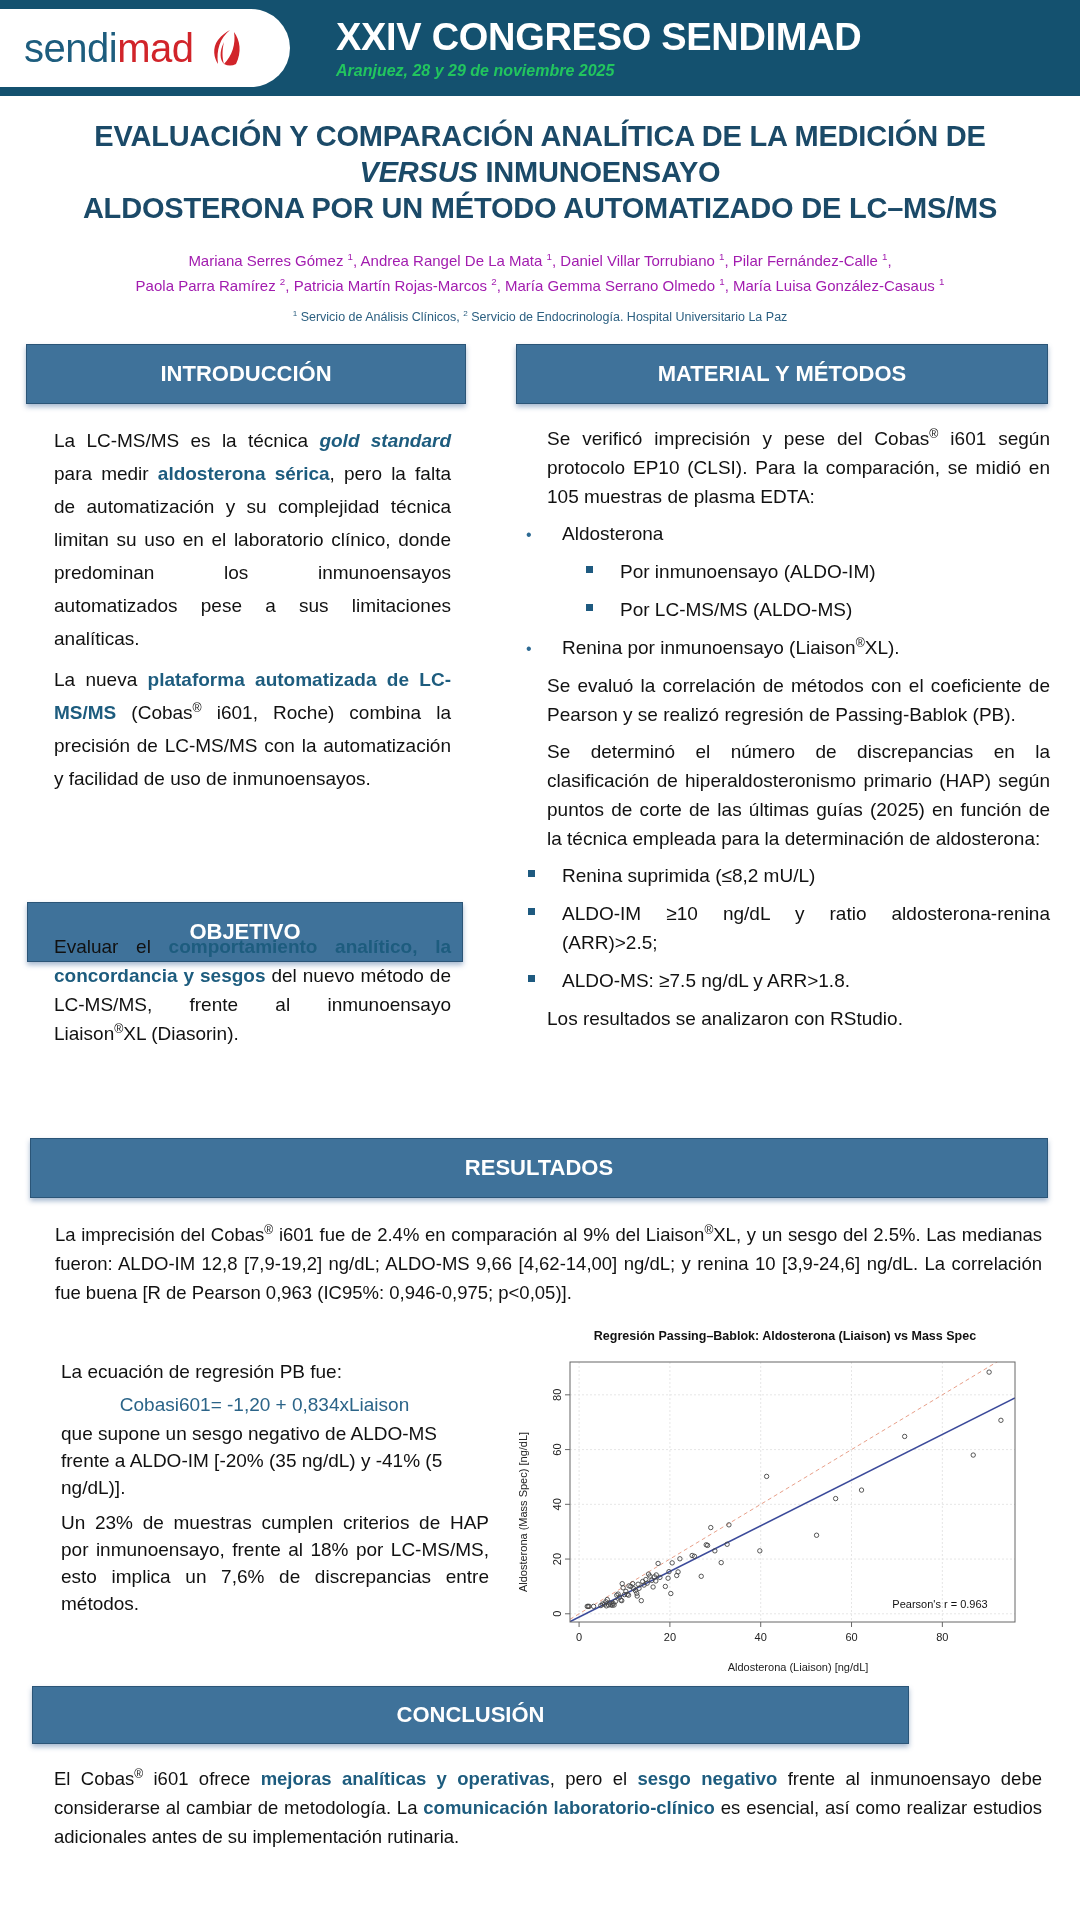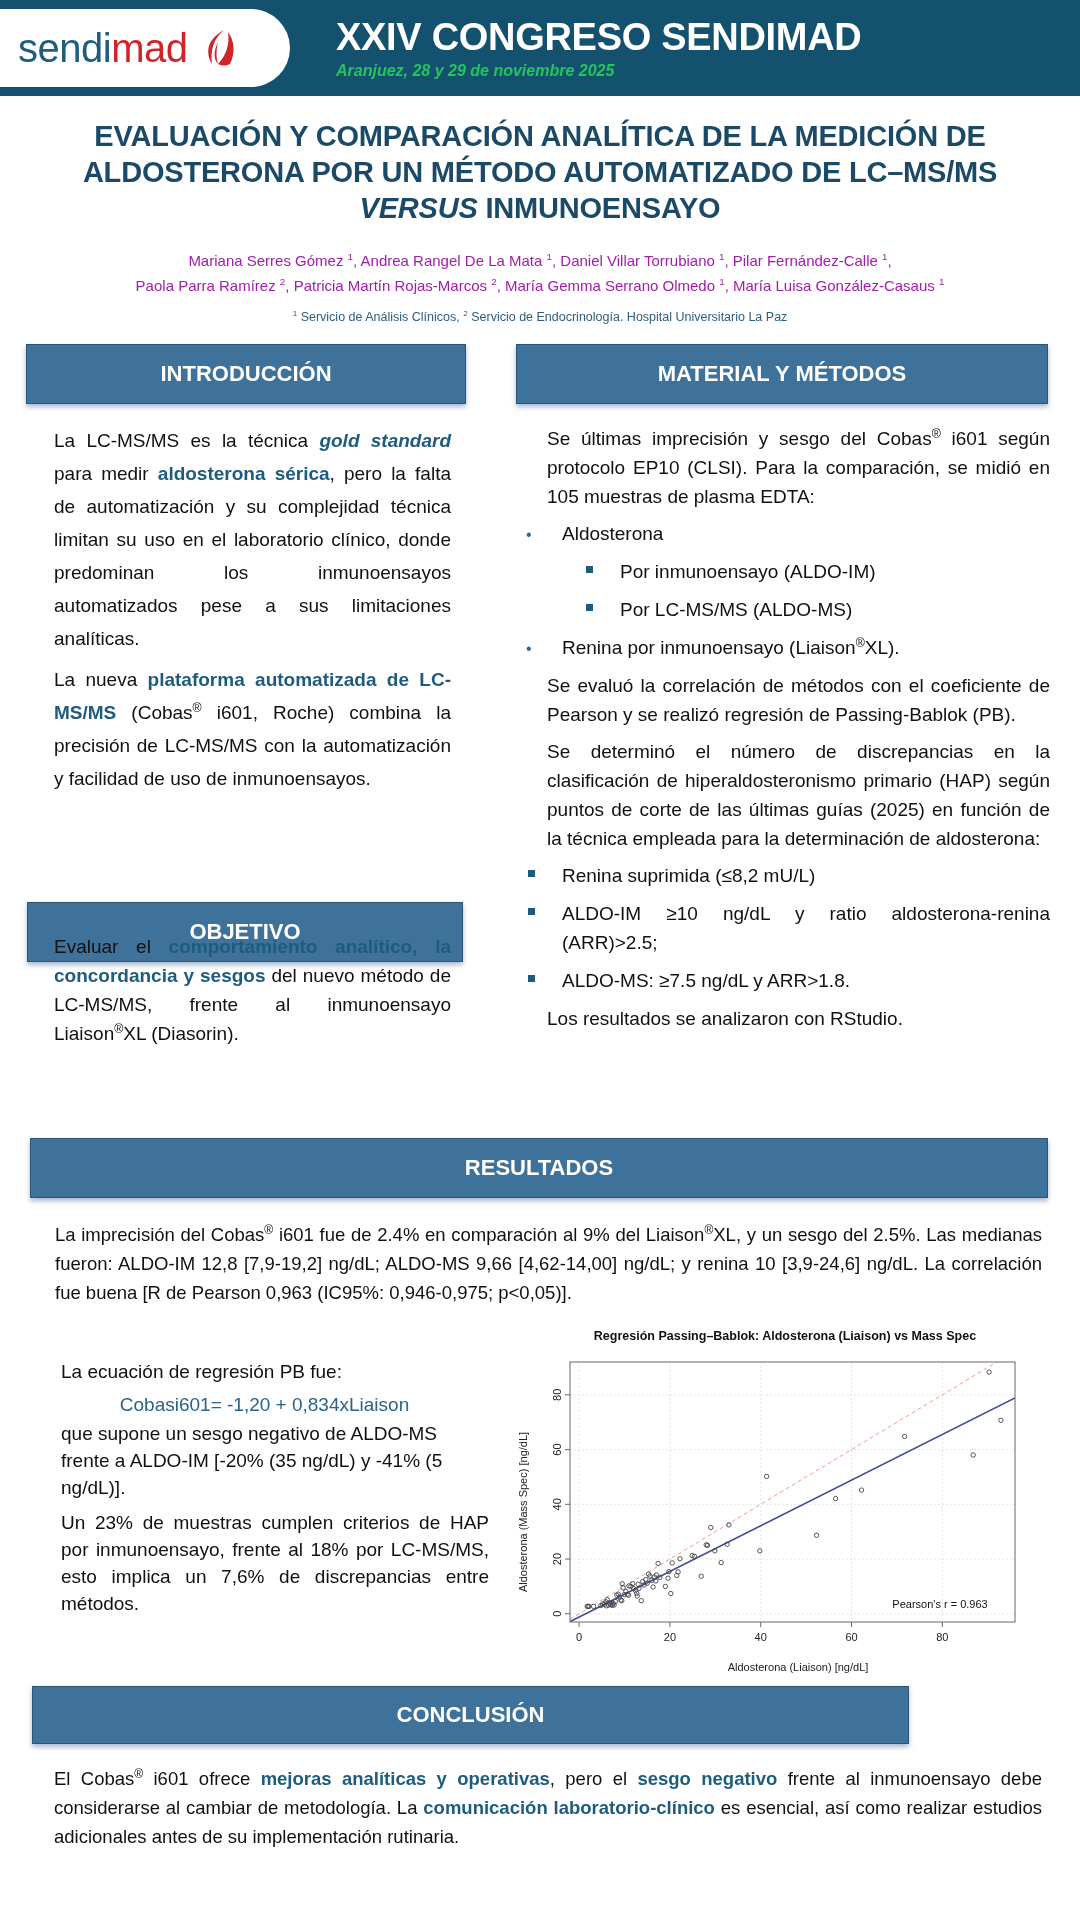--- a/index.html
+++ b/index.html
@@ -1,20 +1,20 @@
 <!DOCTYPE html>
 <html><head>
 <meta charset="utf-8">
 <style>
   * { box-sizing: border-box; margin: 0; padding: 0; }
   html, body { width: 1080px; height: 1920px; background: #ffffff; overflow: hidden; }
   body { font-family: "DejaVu Sans", "Liberation Sans", sans-serif; color: #111; position: relative; }
 
   .topbar { position: absolute; left: 0; top: 0; width: 1080px; height: 96px; background: #14516f; }
-  .logo-box { position: absolute; left: 0; top: 9px; width: 290px; height: 78px; background: #fff; border-radius: 0 40px 40px 0; display: flex; align-items: center; padding-left: 18px; gap: 11px; }
+  .logo-box { position: absolute; left: 0; top: 9px; width: 290px; height: 78px; background: #fff; border-radius: 0 40px 40px 0; display: flex; align-items: center; padding-left: 24px; gap: 11px; }
   .logo-text { font-family: "Liberation Sans", sans-serif; font-size: 40px; letter-spacing: -0.5px; }
   .logo-send { color: #1d5d7e; }
   .logo-mad { color: #d1242a; }
   .logo-mark { margin-left: 6px; width: 34px; height: 40px; }
   .congress-title { position: absolute; left: 336px; top: 16px; font-family: "Liberation Sans", sans-serif; font-weight: bold; color: #fff; font-size: 38px; letter-spacing: -0.3px; }
   .congress-sub { position: absolute; left: 336px; top: 62px; font-family: "Liberation Sans", sans-serif; font-weight: bold; font-style: italic; color: #22c55e; font-size: 16px; }
 
   .main-title { position: absolute; left: 40px; top: 118px; width: 1000px; text-align: center; color: #1b4a68; font-family: "Liberation Sans", sans-serif; font-weight: bold; font-size: 29px; line-height: 36px; letter-spacing: -0.2px; }
   .main-title em { font-style: italic; }
   .authors { position: absolute; left: 40px; top: 248px; width: 1000px; text-align: center; color: #a21caf; font-family: "Liberation Sans", sans-serif; font-size: 15px; line-height: 25px; }
@@ -50,22 +50,22 @@
       <path d="M24 4 C30 12, 32 24, 26 36 C22 38, 18 38, 14 36 C22 28, 26 16, 24 4 Z" fill="#d1242a"></path>
       <path d="M14 14 C12 22, 12 30, 14 36 C10 32, 9 24, 14 14 Z" fill="#d1242a"></path>
     </svg>
   </div>
   <div class="congress-title">XXIV CONGRESO SENDIMAD</div>
   <div class="congress-sub">Aranjuez, 28 y 29 de noviembre 2025</div>
 </div>
 
 <div class="main-title">
   <div>EVALUACIÓN Y COMPARACIÓN ANALÍTICA DE LA MEDICIÓN DE</div>
+  <div><em>VERSUS</em><span> INMUNOENSAYO</span></div>
   <div>ALDOSTERONA POR UN MÉTODO AUTOMATIZADO DE LC–MS/MS</div>
-  <div><em>VERSUS</em><span> INMUNOENSAYO</span></div>
 </div>
 
 <div class="authors">
   <div>
     <span>Mariana Serres Gómez </span><sup>1</sup><span>, </span>
     <span>Andrea Rangel De La Mata </span><sup>1</sup><span>, </span>
     <span>Daniel Villar Torrubiano </span><sup>1</sup><span>, </span>
     <span>Pilar Fernández-Calle </span><sup>1</sup><span>,</span>
   </div>
   <div>
@@ -85,21 +85,21 @@
   <p><span>La nueva </span><span class="hl">plataforma automatizada de LC-MS/MS</span><span> (Cobas</span><sup>®</sup><span> i601, Roche) combina la precisión de LC-MS/MS con la automatización y facilidad de uso de inmunoensayos.</span></p>
 </div>
 
 <div class="section-head" style="left:27px; top:902px; width:436px; height:60px;">OBJETIVO</div>
 <div class="para" style="left:33px; top:932px; width:418px; line-height:29px;">
   <p><span>Evaluar el </span><span class="hl">comportamiento analítico, la concordancia y sesgos</span><span> del nuevo método de LC-MS/MS, frente al inmunoensayo Liaison</span><sup>®</sup><span>XL (Diasorin).</span></p>
 </div>
 
 <div class="section-head" style="left:516px; top:344px; width:532px; height:60px;">MATERIAL Y MÉTODOS</div>
 <div class="para" style="left:526px; top:424px; width:524px; line-height:29px;">
-  <p><span>Se últimas imprecisión y sesgo del Cobas</span><sup>®</sup><span> i601 según protocolo EP10 (CLSI). Para la comparación, se midió en 105 muestras de plasma EDTA:</span></p>
+  <p><span>Se verificó imprecisión y pese del Cobas</span><sup>®</sup><span> i601 según protocolo EP10 (CLSI). Para la comparación, se midió en 105 muestras de plasma EDTA:</span></p>
   <ul class="bullets">
     <li class="dot">Aldosterona</li>
     <li class="sq sub">Por inmunoensayo (ALDO-IM)</li>
     <li class="sq sub">Por LC-MS/MS (ALDO-MS)</li>
     <li class="dot"><span>Renina por inmunoensayo (Liaison</span><sup>®</sup><span>XL).</span></li>
   </ul>
   <p>Se evaluó la correlación de métodos con el coeficiente de Pearson y se realizó regresión de Passing-Bablok (PB).</p>
   <p>Se determinó el número de discrepancias en la clasificación de hiperaldosteronismo primario (HAP) según puntos de corte de las últimas guías (2025) en función de la técnica empleada para la determinación de aldosterona:</p>
   <ul class="bullets">
     <li class="sq">Renina suprimida (≤8,2 mU/L)</li>

